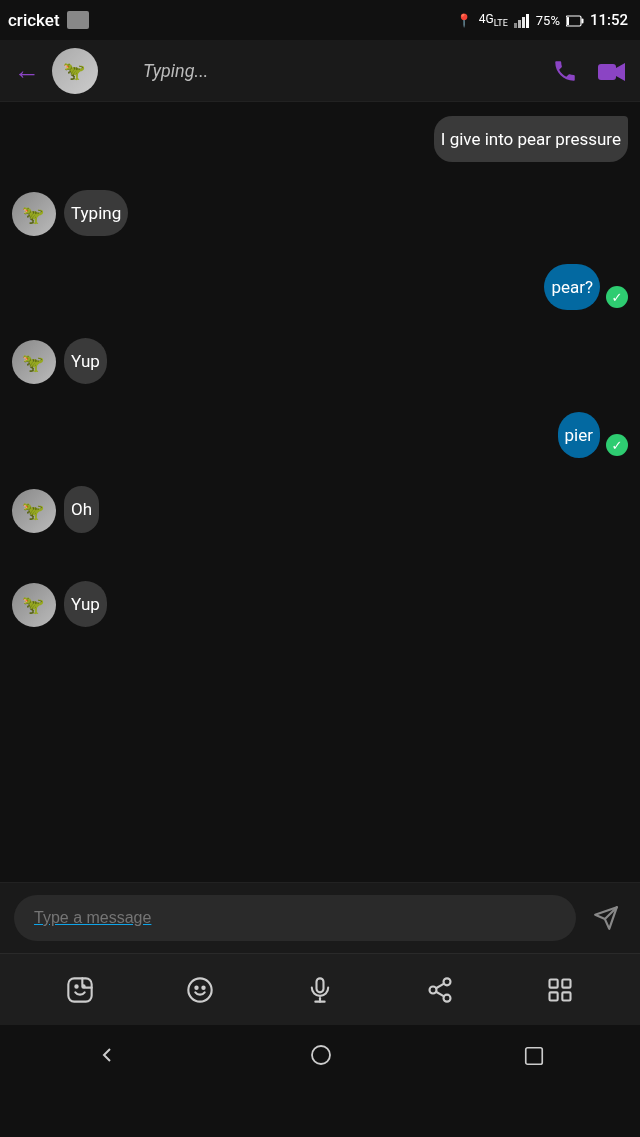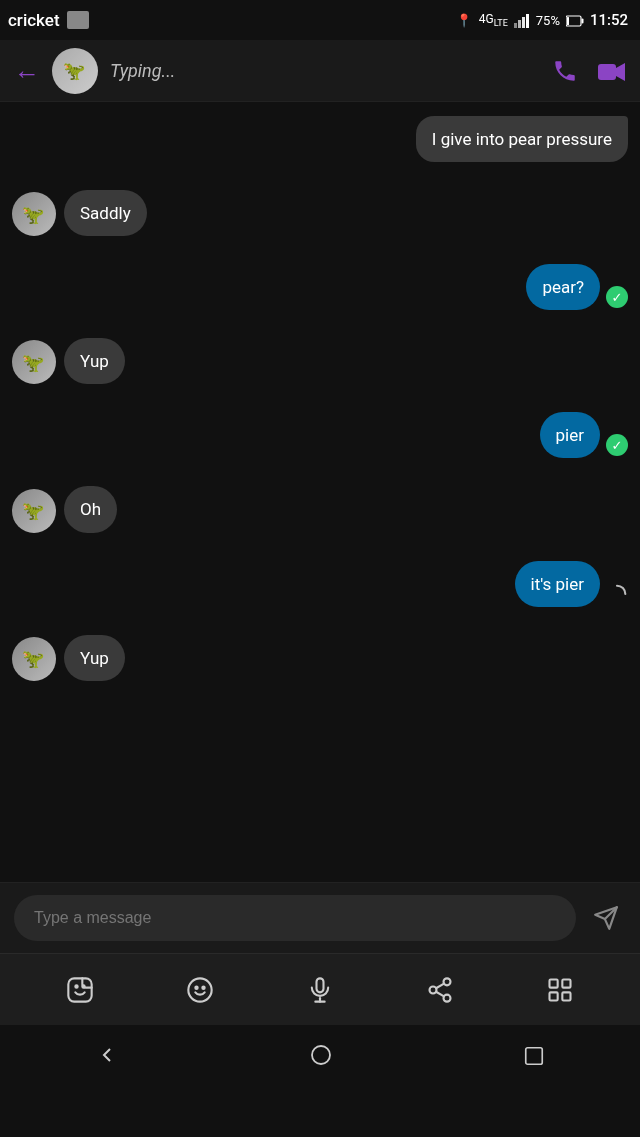--- a/index.html
+++ b/index.html
@@ -71,20 +71,21 @@
       align-items: center;
       justify-content: center;
       font-size: 20px;
       flex-shrink: 0;
     }
     .header-title {
       flex: 1;
       font-size: 18px;
       color: #bbb;
       font-style: italic;
+      margin-left: 33px;
     }
     .header-actions {
       display: flex;
       gap: 20px;
       align-items: center;
     }
     .header-icon {
       color: #8b44c4;
       font-size: 22px;
     }
@@ -121,21 +122,21 @@
       display: flex;
       align-items: center;
       justify-content: center;
       font-size: 18px;
       flex-shrink: 0;
       margin-right: 8px;
       color: #222;
     }
 
     .bubble {
-      padding: 12px 16px;
+      padding: 12px 7px;
       border-radius: 24px;
       font-size: 17px;
       max-width: 72%;
       line-height: 1.3;
       position: relative;
       text-align: right;
     }
     .bubble.incoming {
       background: #3a3a3a;
       color: #fff;
@@ -182,22 +183,23 @@
       gap: 10px;
       border-top: 1px solid #222;
     }
     .message-input {
       flex: 1;
       background: #2a2a2a;
       border: none;
       border-radius: 28px;
       padding: 14px 20px;
       font-size: 16px;
-      color: #f9a8d4;
+      color: #0ea5e9;
       outline: none;
+      text-decoration: underline;
     }
     .send-btn {
       width: 40px;
       height: 40px;
       display: flex;
       align-items: center;
       justify-content: center;
       color: #888;
       cursor: pointer;
     }
@@ -301,21 +303,21 @@
     </div>
   </div>
 
   <div class="spacer"></div>
 
   <div class="msg-row incoming">
     <div class="avatar-msg">
       <span class="dino">🦖</span>
     </div>
     <div class="bubble incoming">
-      <span>Saddly</span>
+      <span>Typing</span>
     </div>
   </div>
 
   <div class="spacer"></div>
 
   <div class="msg-row outgoing">
     <div class="bubble outgoing">
       <span>pear?</span>
     </div>
     <div class="status-tick">✓</div>
@@ -347,30 +349,20 @@
     <div class="avatar-msg">
       <span class="dino">🦖</span>
     </div>
     <div class="bubble incoming">
       <span>Oh</span>
     </div>
   </div>
 
   <div class="spacer"></div>
 
-  <div class="msg-row outgoing">
-    <div class="bubble outgoing">
-      <span>it's pier</span>
-    </div>
-    <div class="status-sending">
-      <svg width="20" height="20" viewBox="0 0 24 24" fill="none" stroke="#bbb" stroke-width="2.5">
-          <path d="M12 2a10 10 0 0 1 10 10" stroke-linecap="round"></path>
-        </svg>
-    </div>
-  </div>
 
   <div class="spacer"></div>
 
   <div class="msg-row incoming">
     <div class="avatar-msg">
       <span class="dino">🦖</span>
     </div>
     <div class="bubble incoming">
       <span>Yup</span>
     </div>

